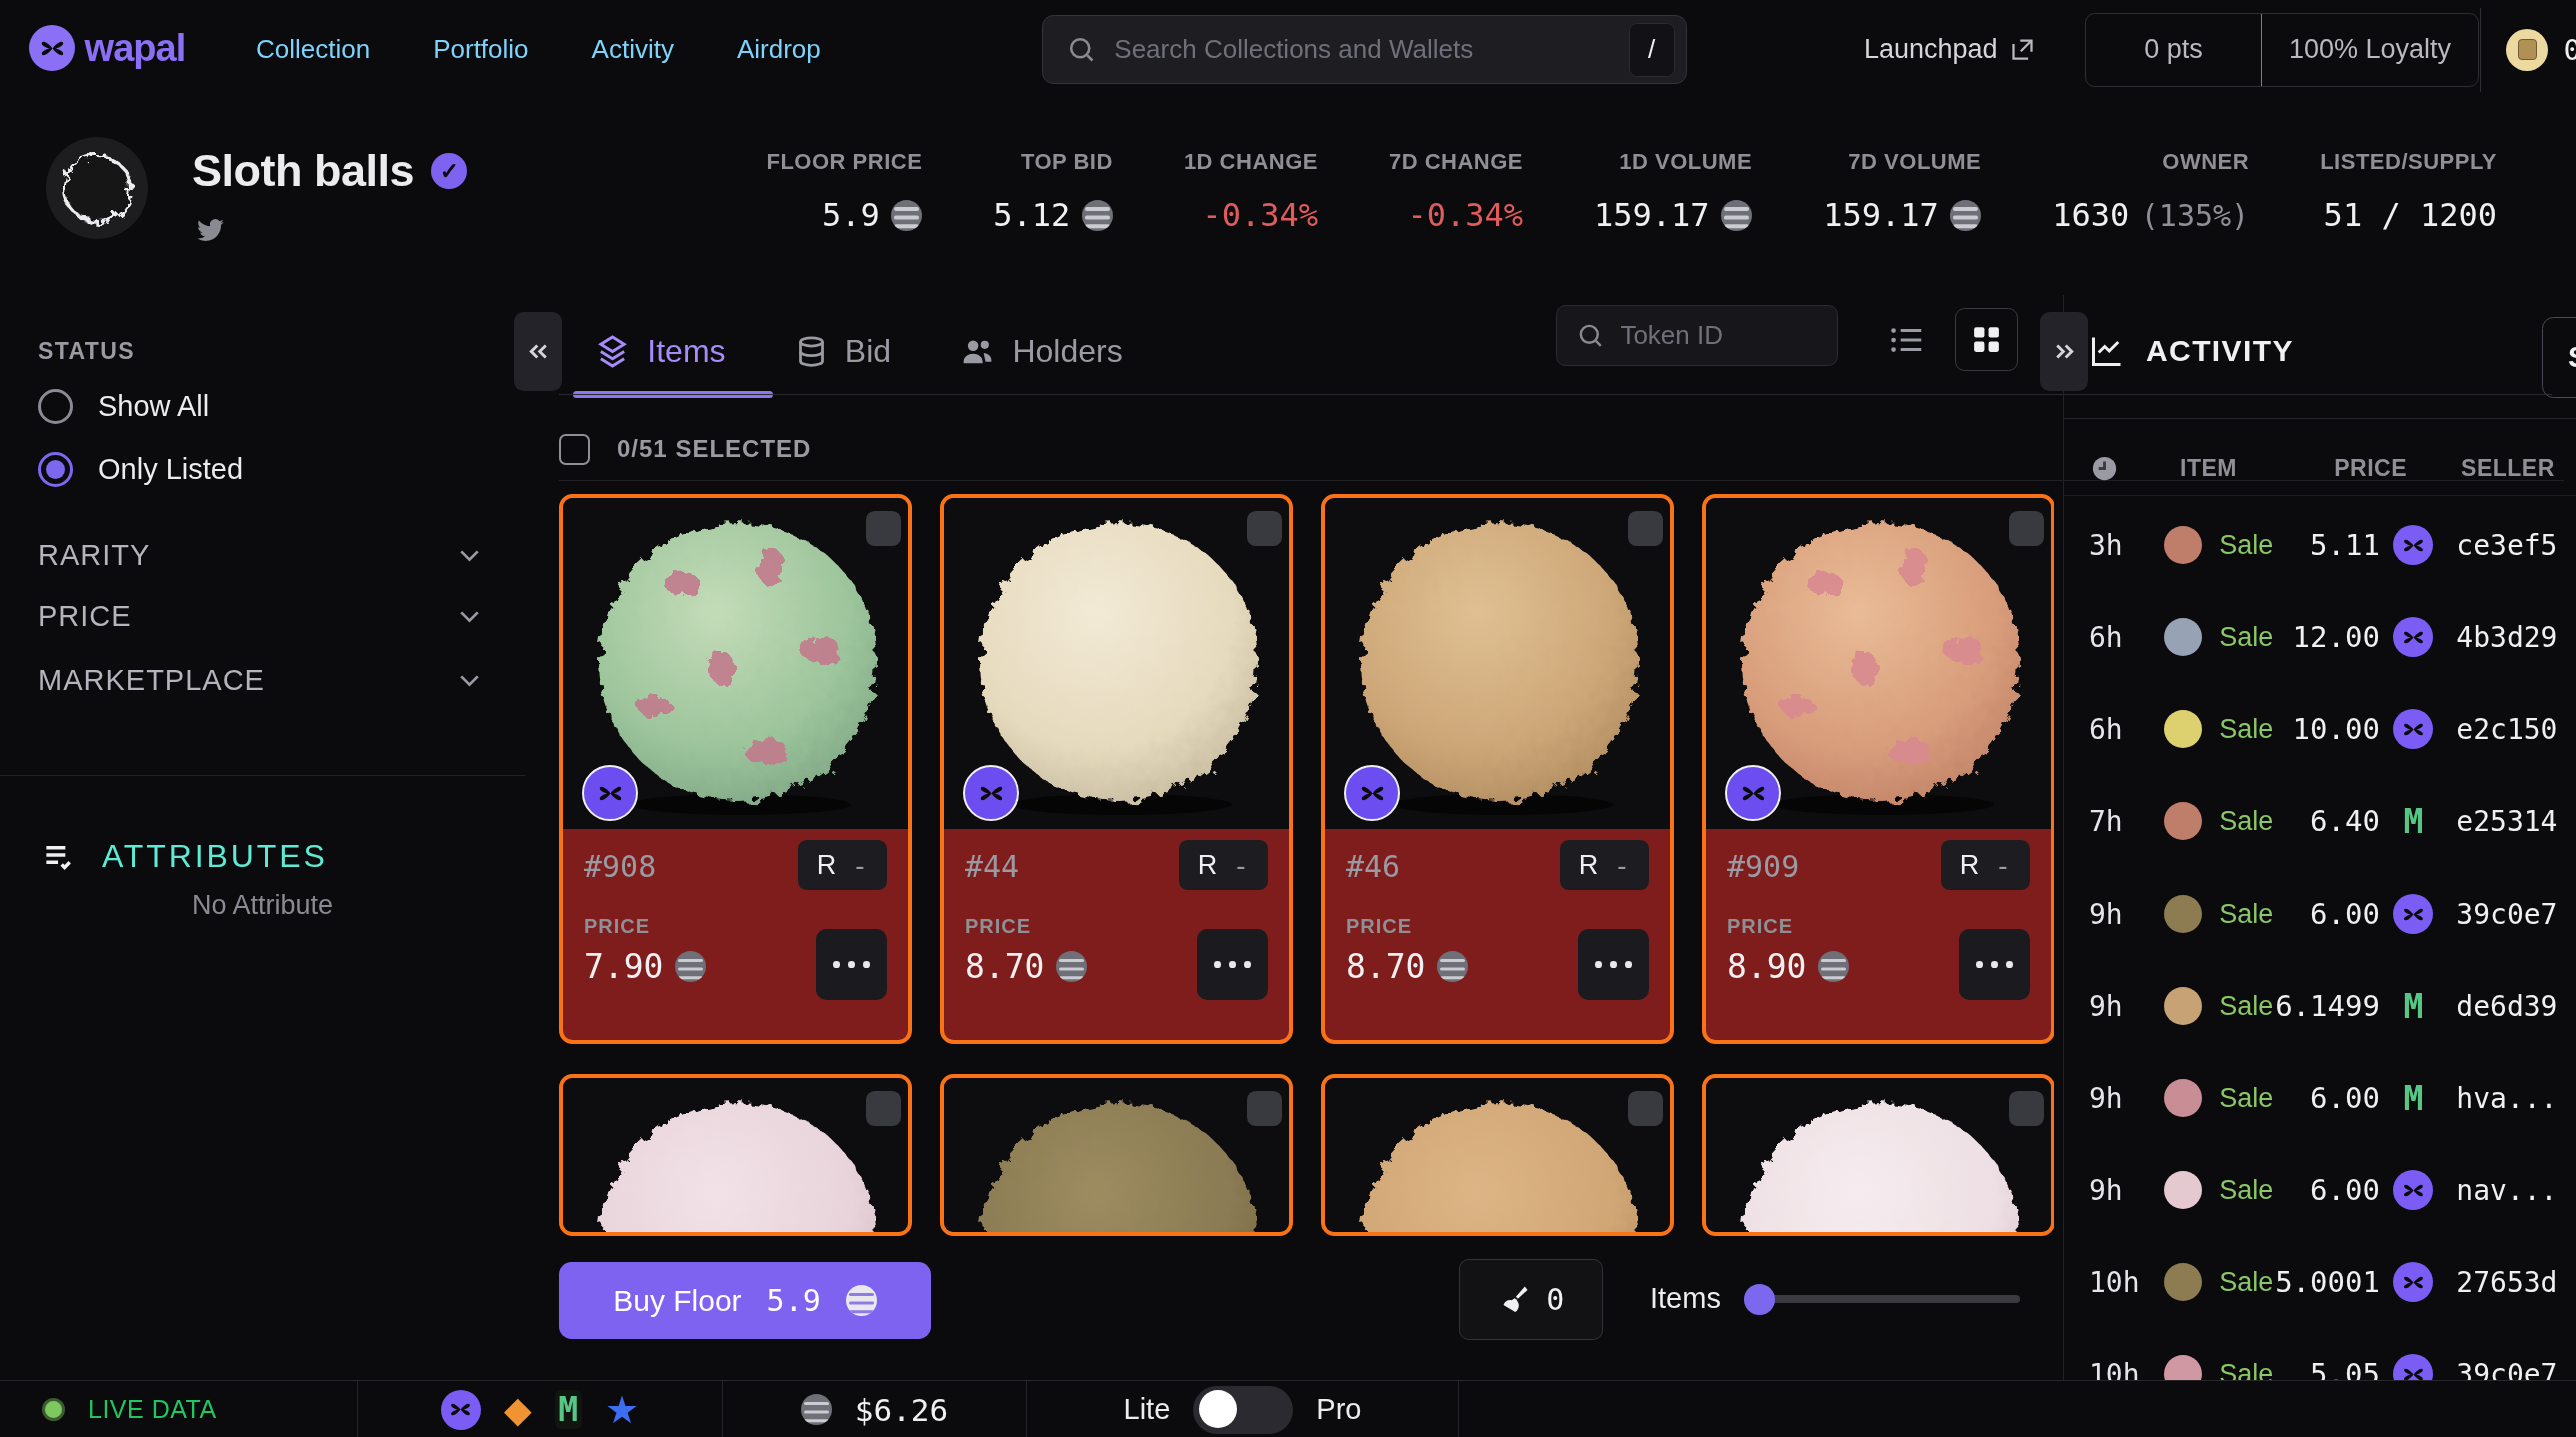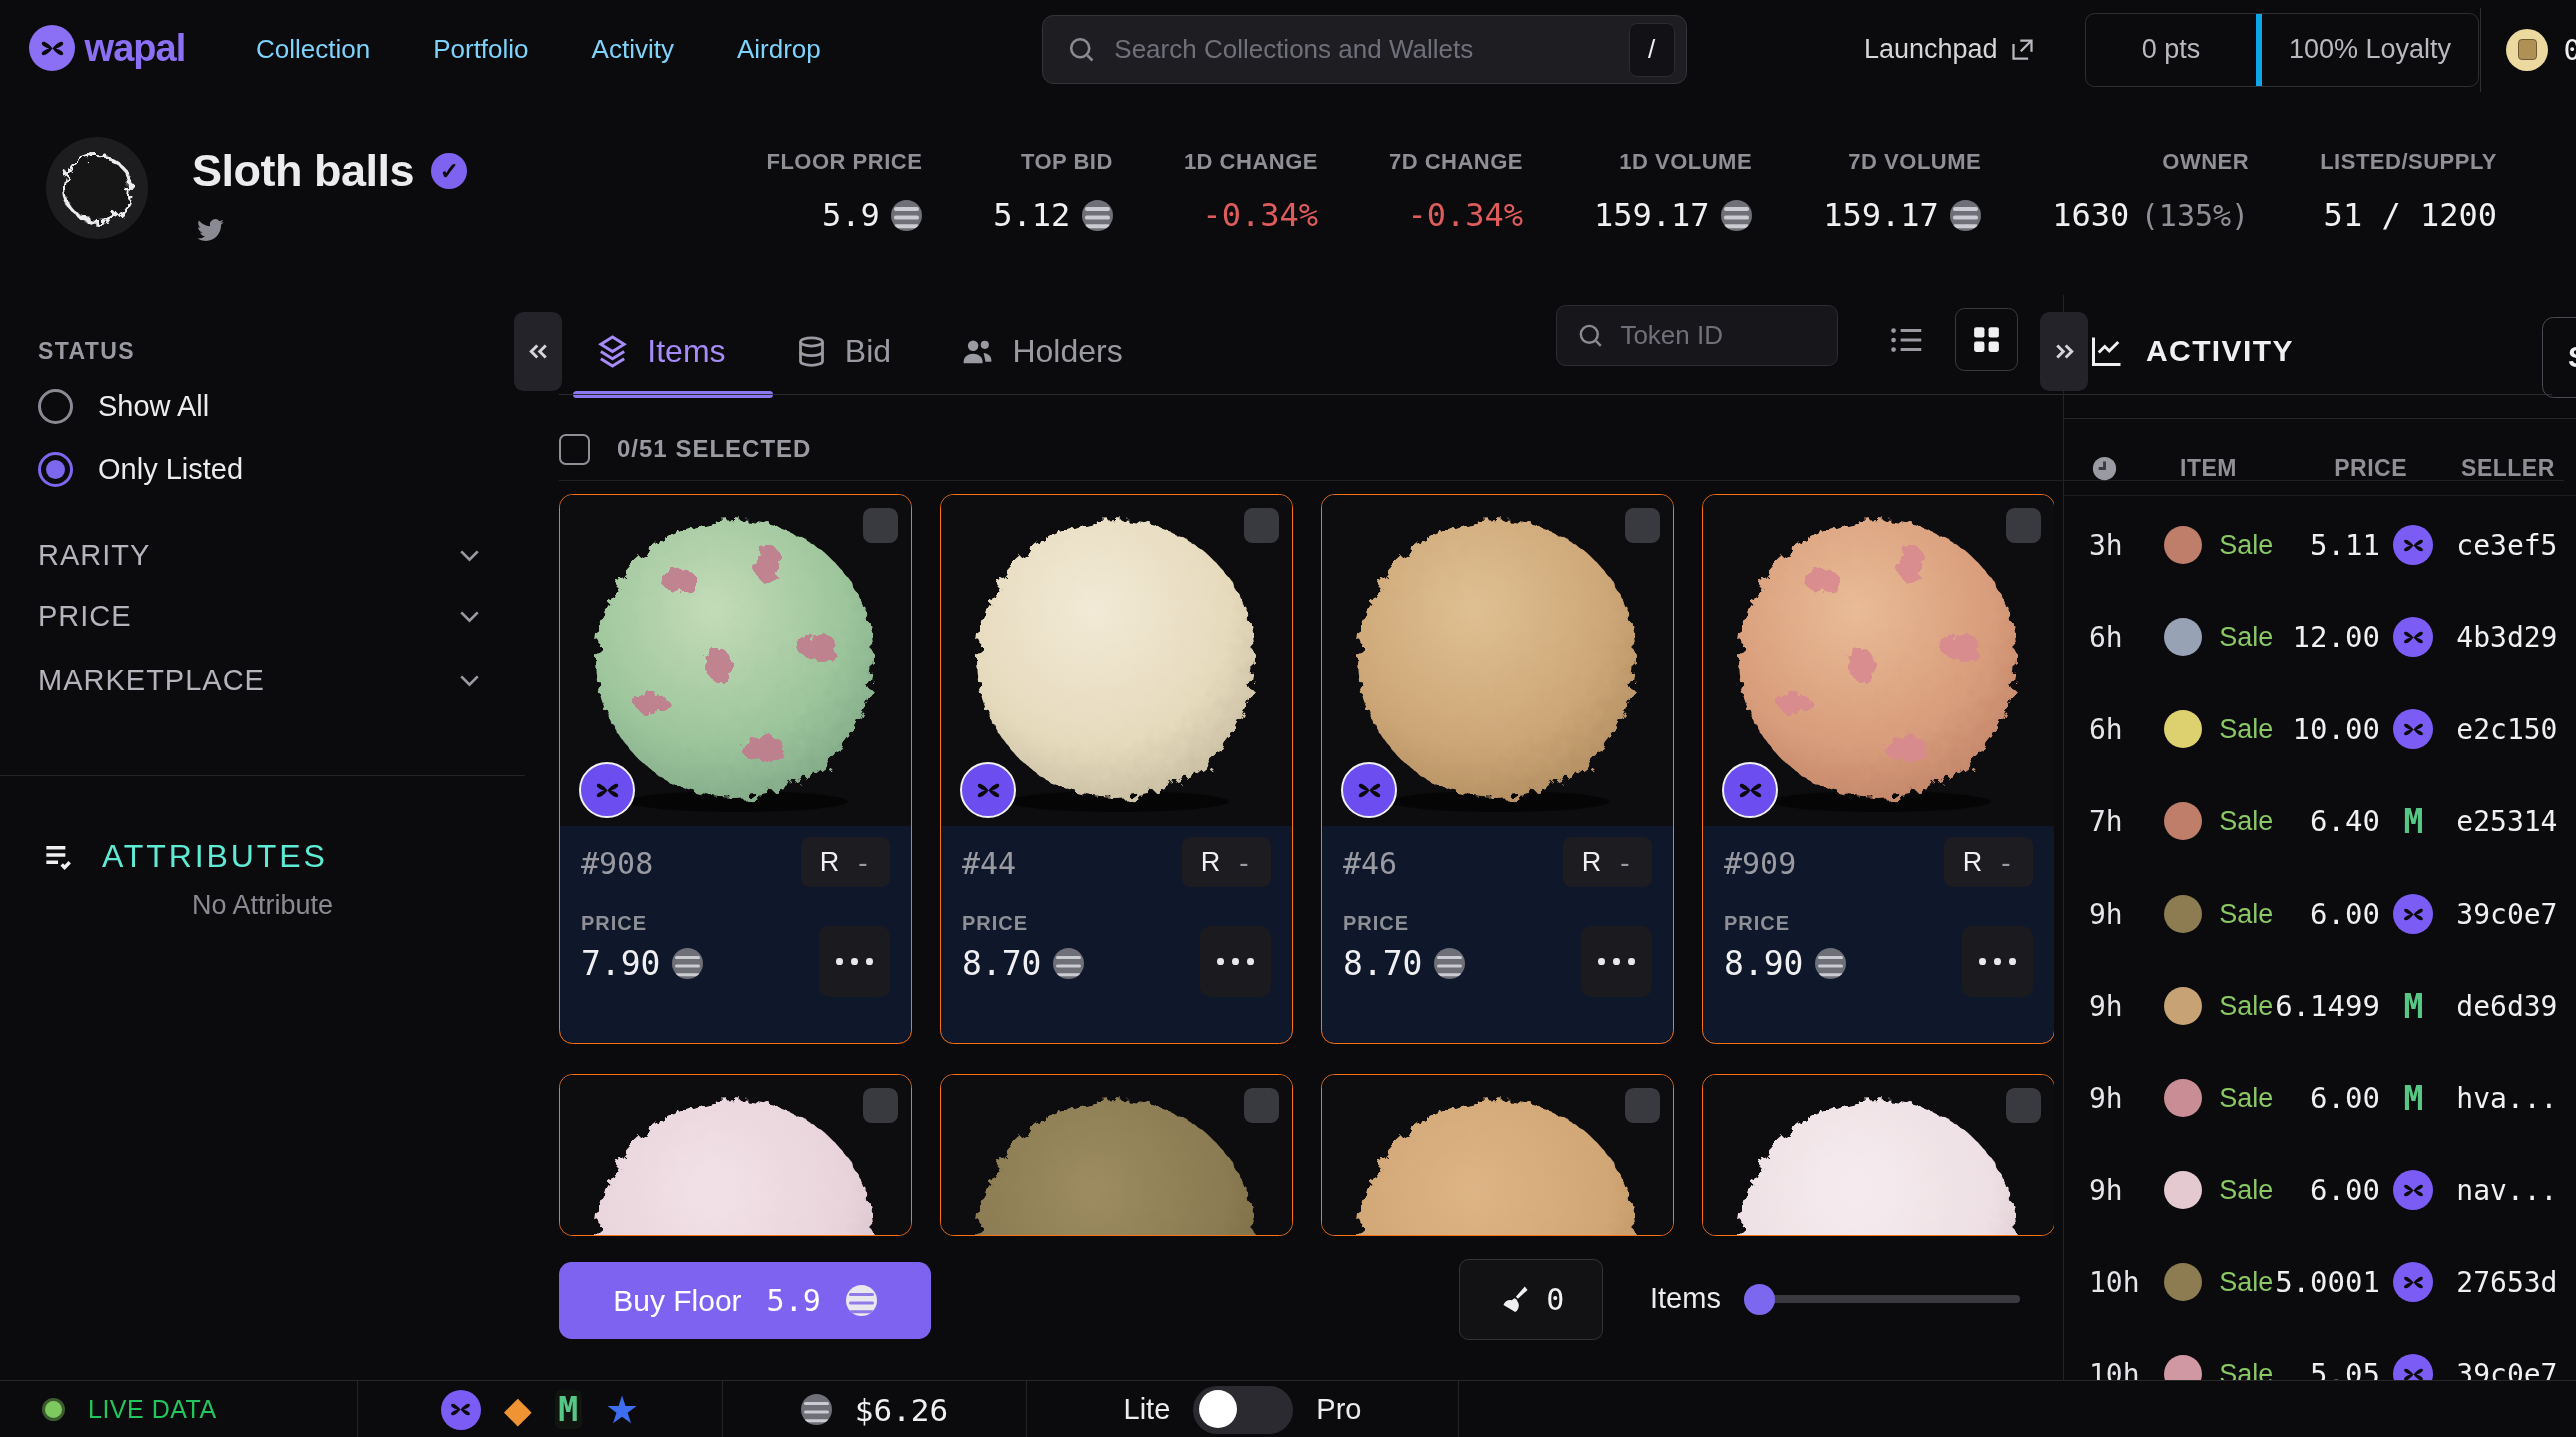--- a/index.html
+++ b/index.html
@@ -15,21 +15,21 @@
   .logo-badge{width:46px;height:46px;border-radius:50%;background:#8b6ff5;display:flex;align-items:center;justify-content:center}
   .logo-text{color:#8b6ff5;font-size:38px;font-weight:bold;letter-spacing:-1px}
   .nav{position:absolute;left:256px;top:0;height:99px;display:flex;align-items:center;gap:63px}
   .nav-item{font-size:26px;color:#7dd3fc;cursor:pointer}
   .searchbox{position:absolute;left:1042px;top:15.4px;width:645px;height:69px;background:#1d1d22;border:1px solid #34343a;border-radius:11.5px;display:flex;align-items:center;padding:0 11.5px 0 23px}
   .searchbox .ph{font-size:26px;color:#70707a;margin-left:17.3px;flex:1}
   .slashkey{width:46px;height:54px;background:#121216;border:1px solid #2c2c32;border-radius:7.7px;color:#f0f0f2;font-size:26px;display:flex;align-items:center;justify-content:center}
   .launch{position:absolute;left:1864px;top:0;height:99px;display:flex;align-items:center;gap:11.5px;font-size:27px;color:#d6d6da;cursor:pointer}
   .ptsbox{position:absolute;left:2085px;top:12.5px;width:394px;height:74px;border:1px solid #2e2e34;border-radius:9.6px;display:flex}
   .ptscell{display:flex;align-items:center;justify-content:center;font-size:27px;color:#b9b9c0}
-  .ptscell.a{width:176px;border-right:6px solid #0ea5e9}
+  .ptscell.a{width:176px;border-right:1px solid #0ea5e9}
   .ptscell.b{flex:1}
   .wallet{position:absolute;left:2480px;top:7.7px;height:84px;border-left:1px solid #2e2e34;display:flex;align-items:center;padding-left:25px;gap:15.4px}
   .wavatar{width:42px;height:42px;border-radius:50%;background:#ecd9a0;display:flex;align-items:center;justify-content:center}
   .wavatar i{width:19px;height:21px;background:#b09055;border:1.9px solid #6e5a33;border-radius:3.8px}
   .waddr{font-size:29px;color:#f0f0f2}
 
   
   .collhead{position:absolute;top:99px;left:0;width:2576px;height:196px}
   .cavatar{position:absolute;left:46px;top:38px;width:102px;height:102px;border-radius:50%;background:#1d1d20;display:flex;align-items:center;justify-content:center}
   .cavatar .fuzz{width:69px;height:69px;border-radius:48% 52% 50% 50%;background:#141416;border:3.8px solid #ececef;filter:url(#fuzz)}
@@ -83,21 +83,21 @@
   .tokenbox .ph{font-size:26px;color:#70707a}
   .viewicons{position:absolute;left:1363px;top:13.4px;display:flex;align-items:center;gap:29px}
   .gridbtn{width:63px;height:63px;border:1.9px solid #3a3a40;border-radius:9.6px;display:flex;align-items:center;justify-content:center;cursor:pointer}
 
   .selrow{position:absolute;left:34px;top:123px;width:2005px;height:63px;display:flex;align-items:center;gap:27px;border-bottom:1px solid #1f1f24}
   .selbox{width:31px;height:31px;border:2.9px solid #8f8f96;border-radius:6.7px;cursor:pointer}
   .seltext{font-size:24px;font-weight:bold;color:#9a9aa2;letter-spacing:1px}
 
   
   .grid{position:absolute;left:34px;top:199px;width:1495px;height:742px;overflow:hidden}
-  .card{position:absolute;width:353px;height:550px;background:#0f172a;border:1px solid #f97316;border-radius:13.4px;overflow:hidden;cursor:pointer}
+  .card{position:absolute;width:353px;height:550px;background:#7f1d1d;border:4px solid #f97316;border-radius:13.4px;overflow:hidden;cursor:pointer}
   .card.r2{top:580px;height:162px}
   .cimg{position:absolute;left:0;top:0;width:351px;height:331px;background:#0d0d0f}
   .ball{position:absolute;left:36px;top:25px;width:278px;height:278px;border-radius:50%;filter:url(#fuzz);
     background:radial-gradient(circle at 42% 32%,var(--hi) 0%,var(--b) 55%,var(--lo) 100%)}
   .ball::before{content:"";position:absolute;inset:0;border-radius:50%;opacity:.9;background:
     radial-gradient(29px 19px at 30% 22%,var(--spot,transparent) 60%,transparent 62%),
     radial-gradient(23px 31px at 62% 16%,var(--spot,transparent) 60%,transparent 62%),
     radial-gradient(33px 21px at 80% 46%,var(--spot,transparent) 60%,transparent 62%),
     radial-gradient(21px 27px at 44% 52%,var(--spot,transparent) 60%,transparent 62%),
     radial-gradient(27px 17.3px at 20% 66%,var(--spot,transparent) 60%,transparent 62%),

